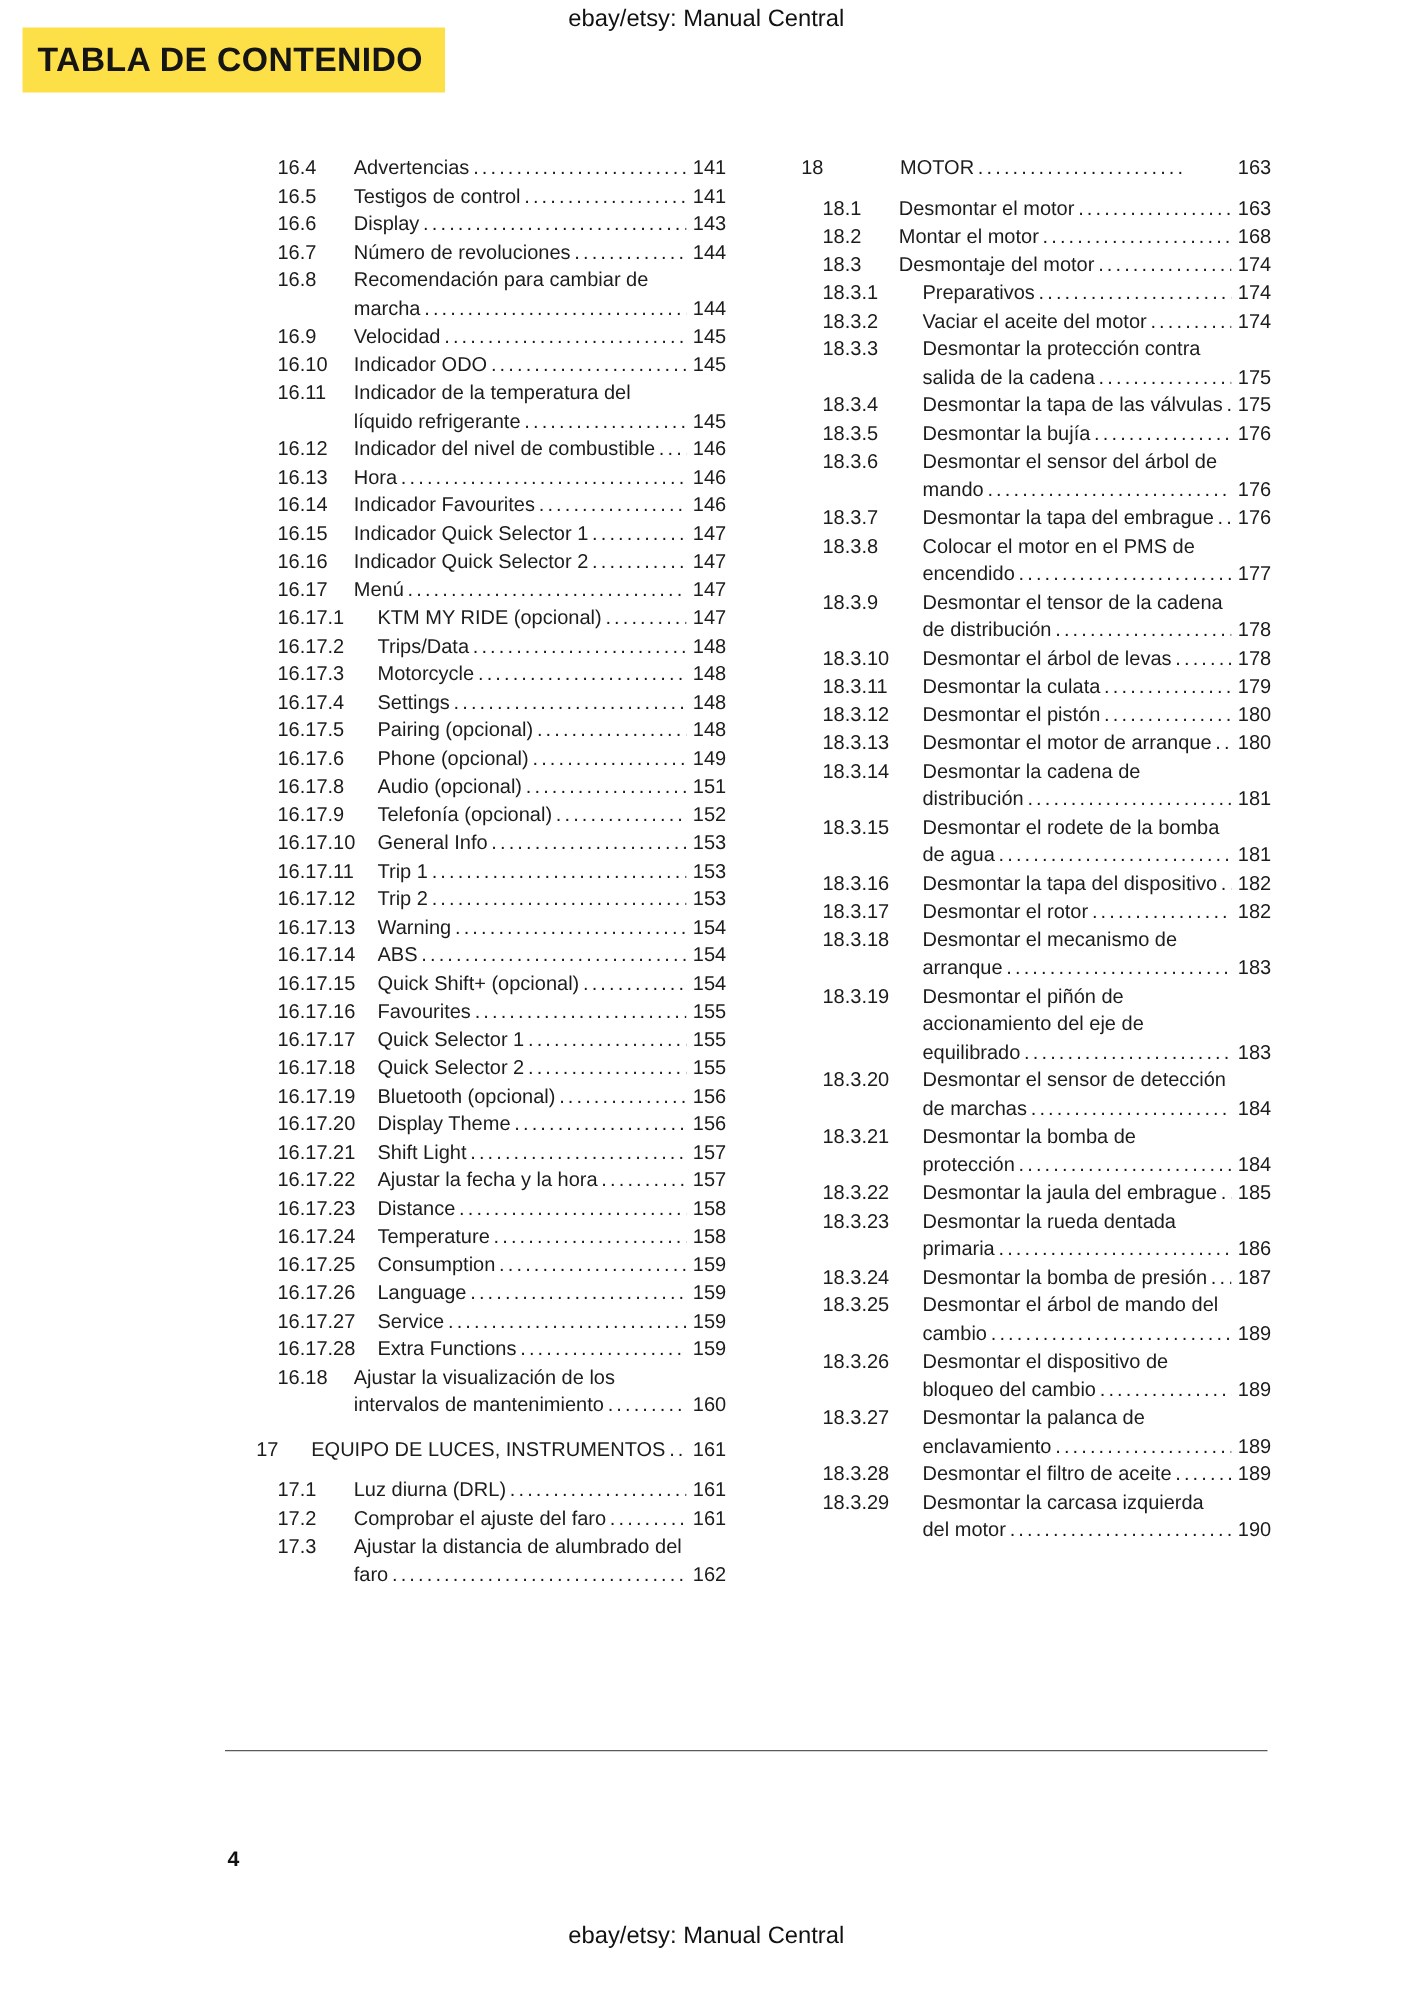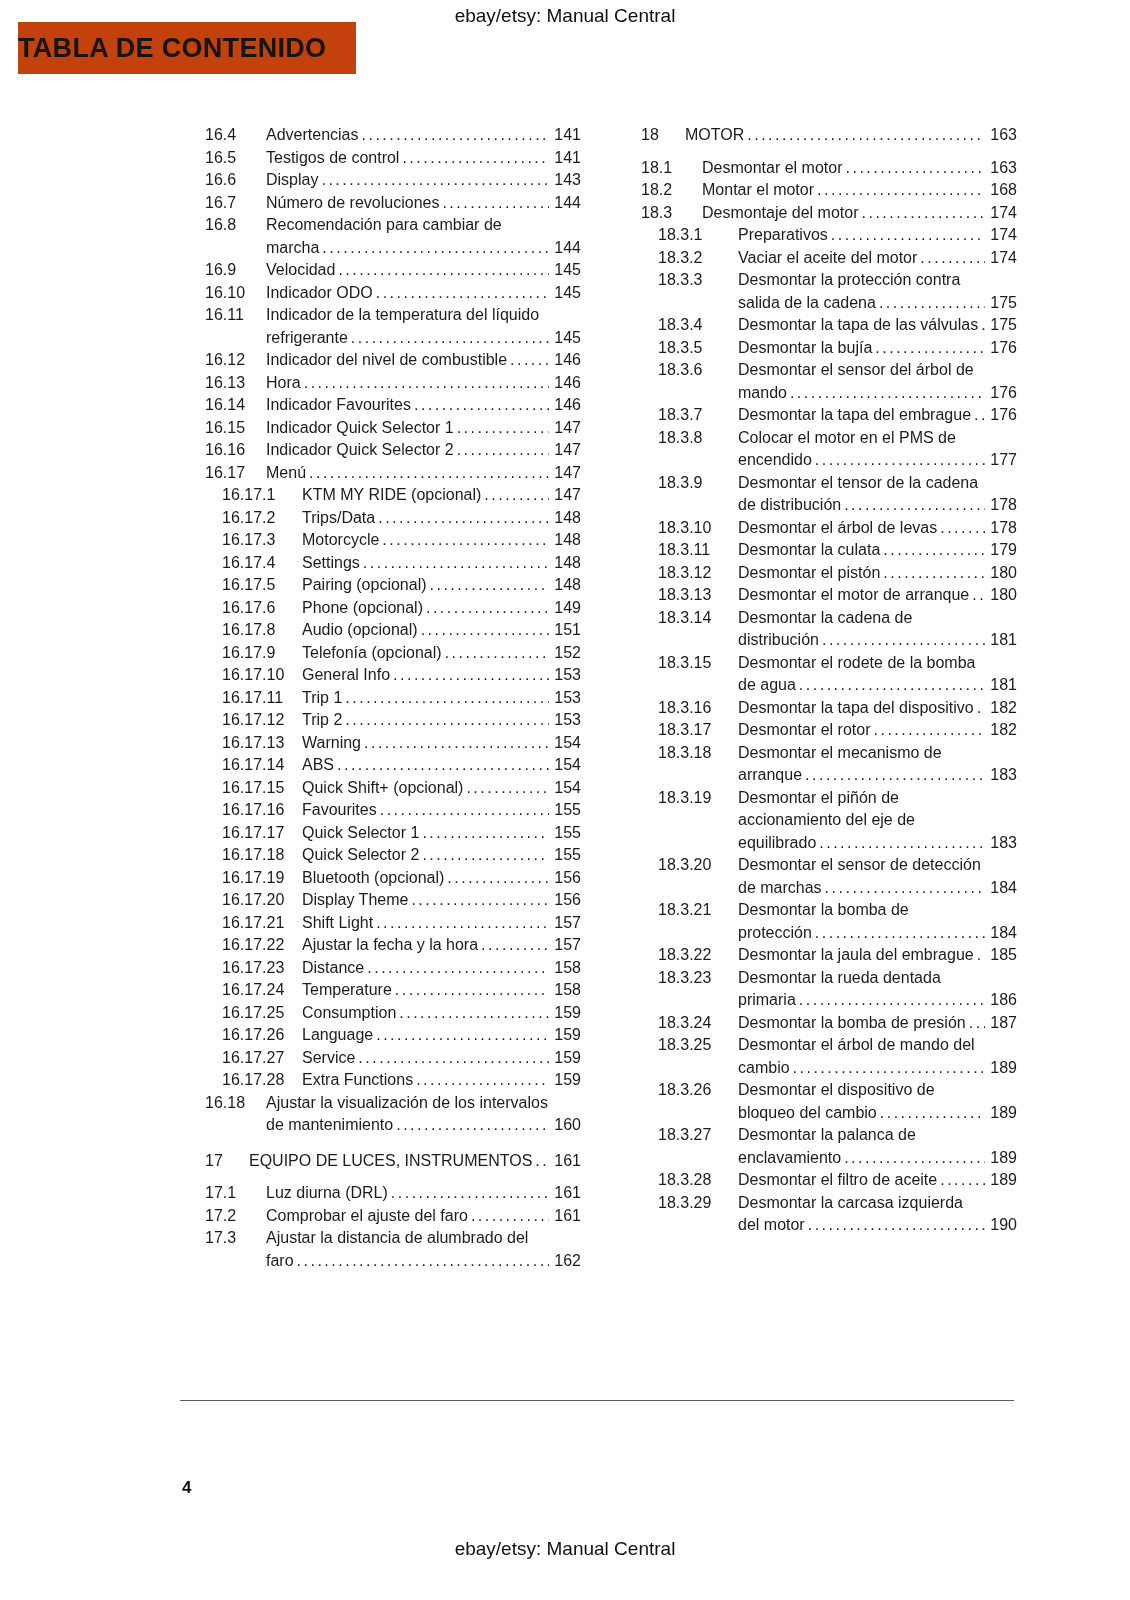--- a/index.html
+++ b/index.html
@@ -22,24 +22,25 @@
     text-align: center;
     font-size: 19px;
     color: #111;
   }
   .heading-box {
     position: absolute;
     top: 22px;
     left: 18px;
     width: 338px;
     height: 52px;
-    background: #c2410c;
+    background: #fde047;
     display: flex;
     align-items: center;
     box-sizing: border-box;
+    padding-left: 12px;
   }
   .heading-box span {
     font-size: 27px;
     font-weight: bold;
     letter-spacing: 0.3px;
     color: #151515;
   }
 
   
   .toc-wrap {
@@ -56,23 +57,23 @@
 
   .entry {
     display: grid;
     grid-template-columns: 61px minmax(0,1fr) max-content;
     align-items: start;
     font-size: 16px;
     line-height: 22.5px;
     color: #1c1c1c;
   }
   .entry.level-1 { grid-template-columns: 44px minmax(0,1fr) max-content; margin: 13px 0 10px 0; }
-  .entry.level-2 { }
+  .entry.level-2 { margin-left: 17px; }
   .entry.level-3 { margin-left: 17px; grid-template-columns: 80px minmax(0,1fr) max-content; }
-  .toc-col > .entry.level-1:first-child { margin-top: 0; }
+  .toc-col > .entry.level-1:first-child { margin-top: 0; gap: 35px; }
 
   .entry .num { white-space: nowrap; }
   .entry .title {
     position: relative;
     overflow: hidden;
     margin-right: 5px;
   }
   .entry .dots {
     position: absolute;
     white-space: nowrap;

